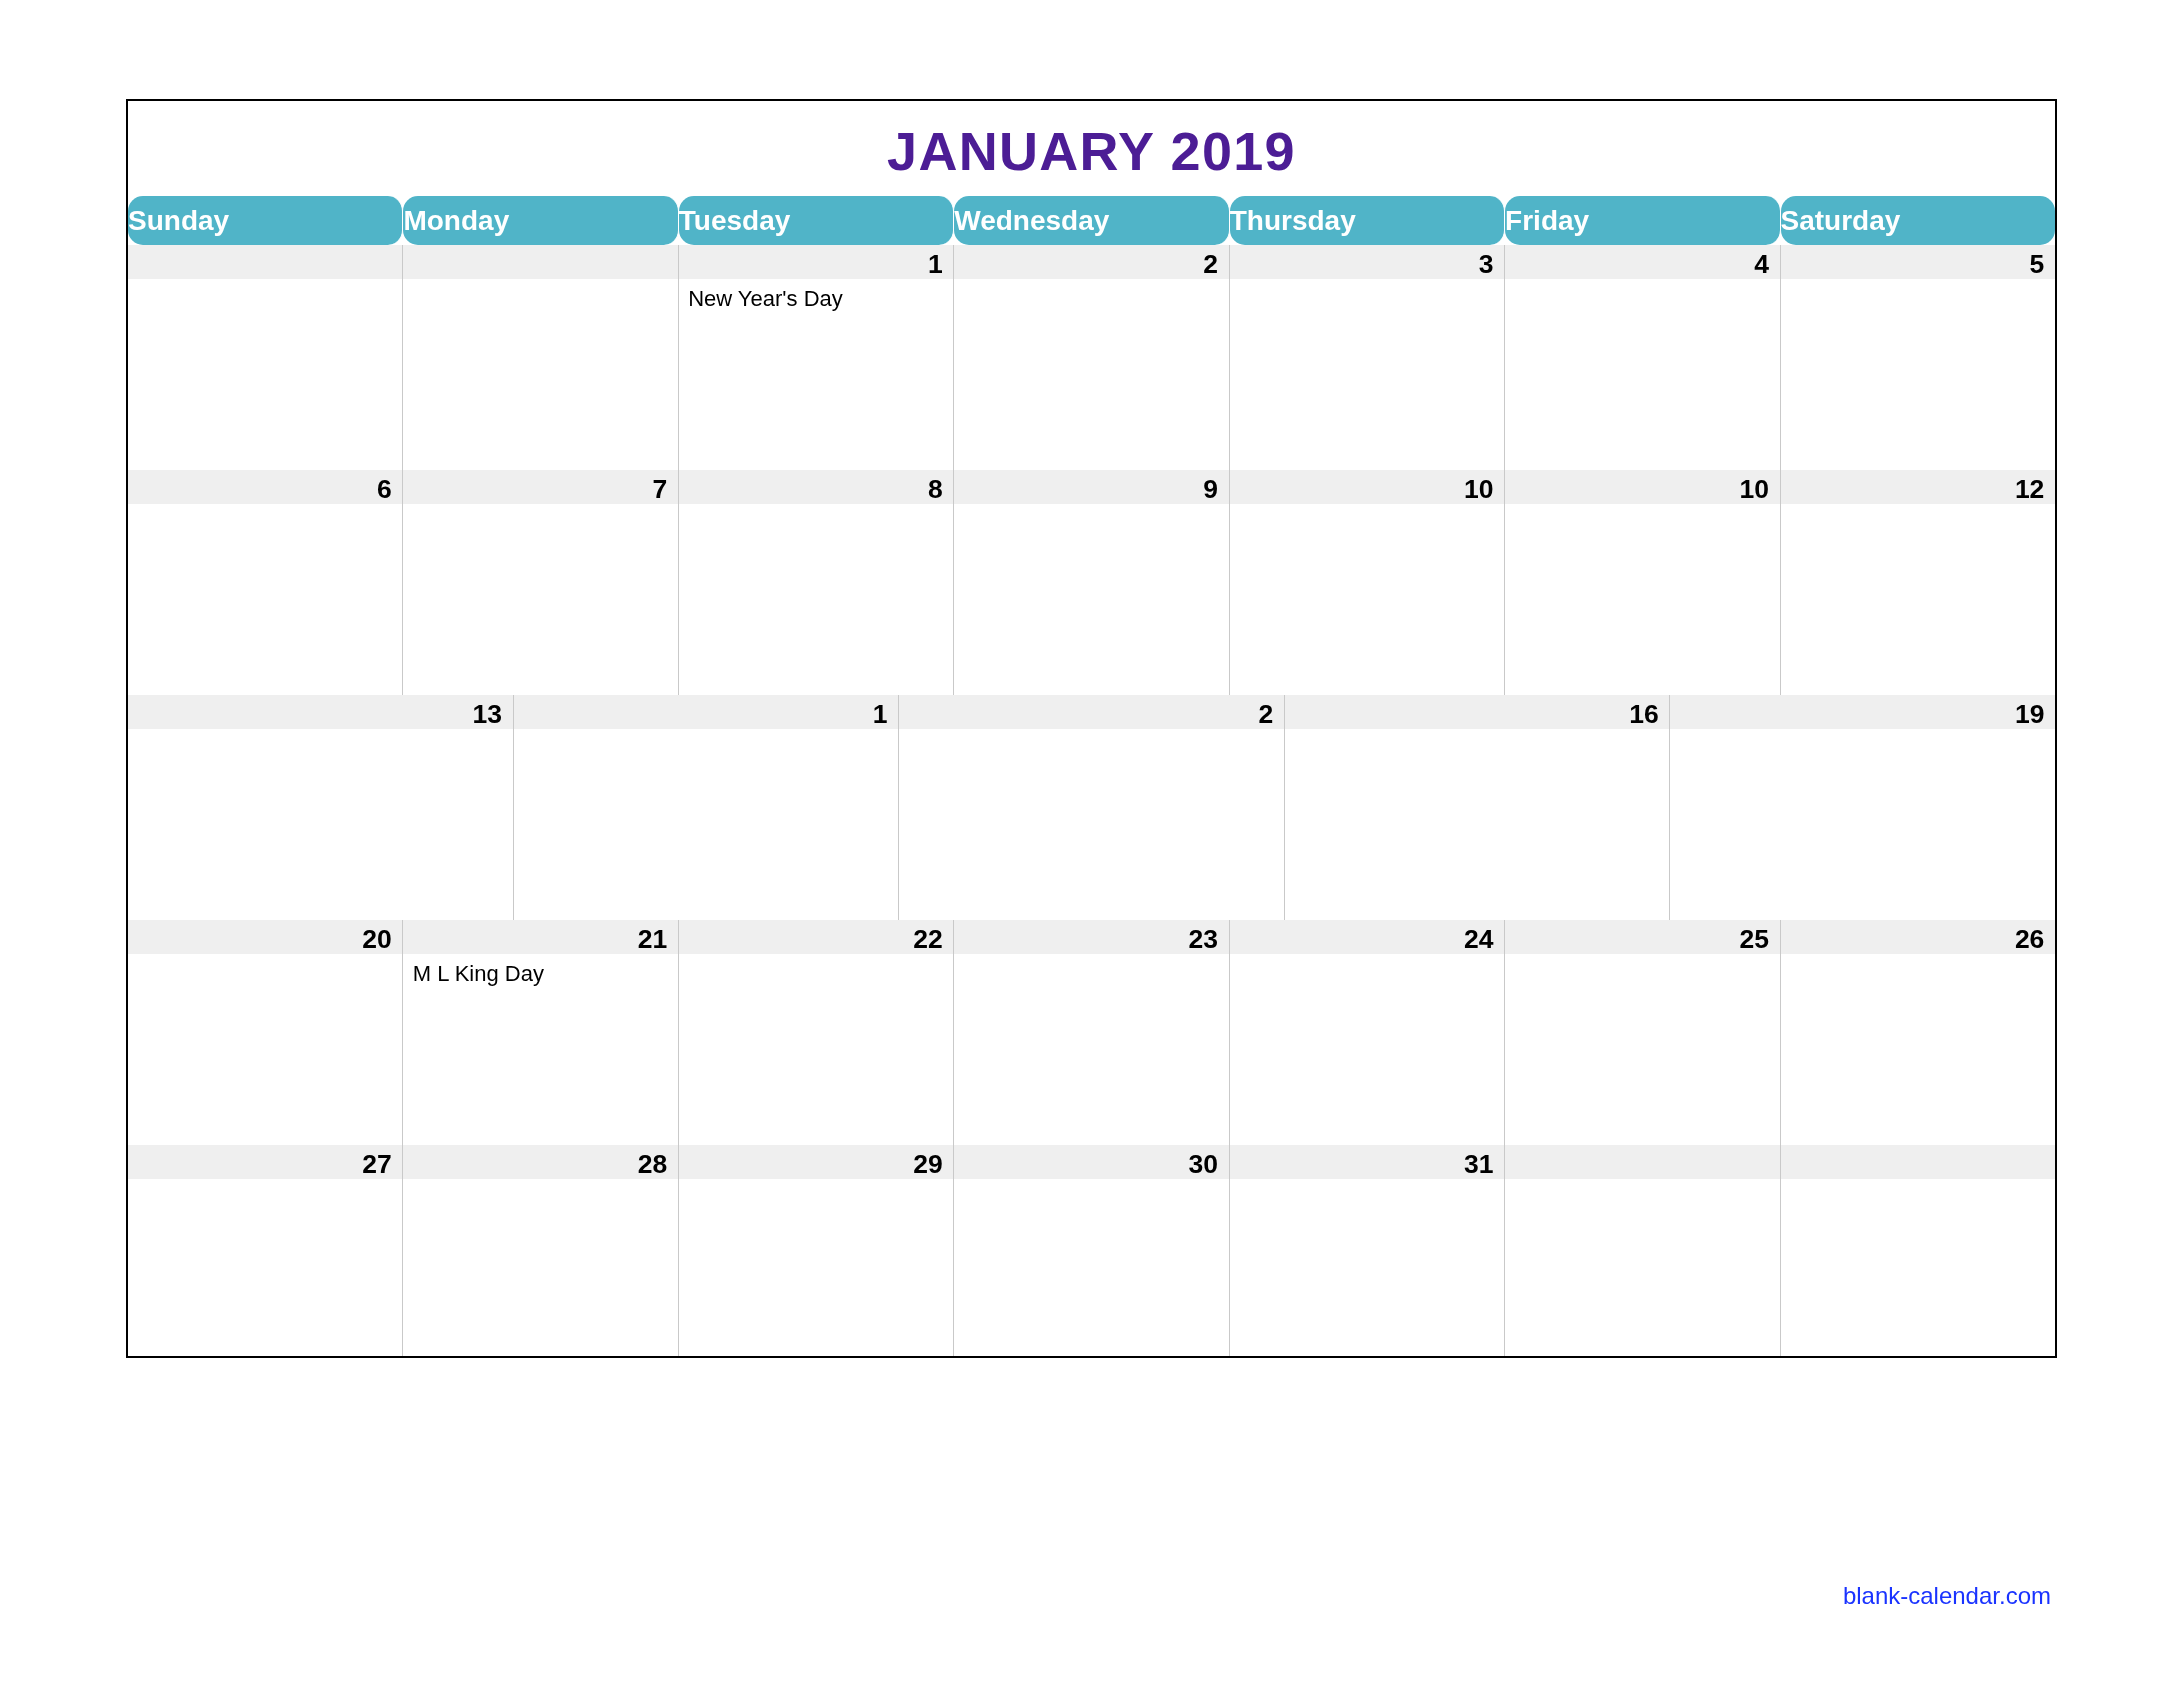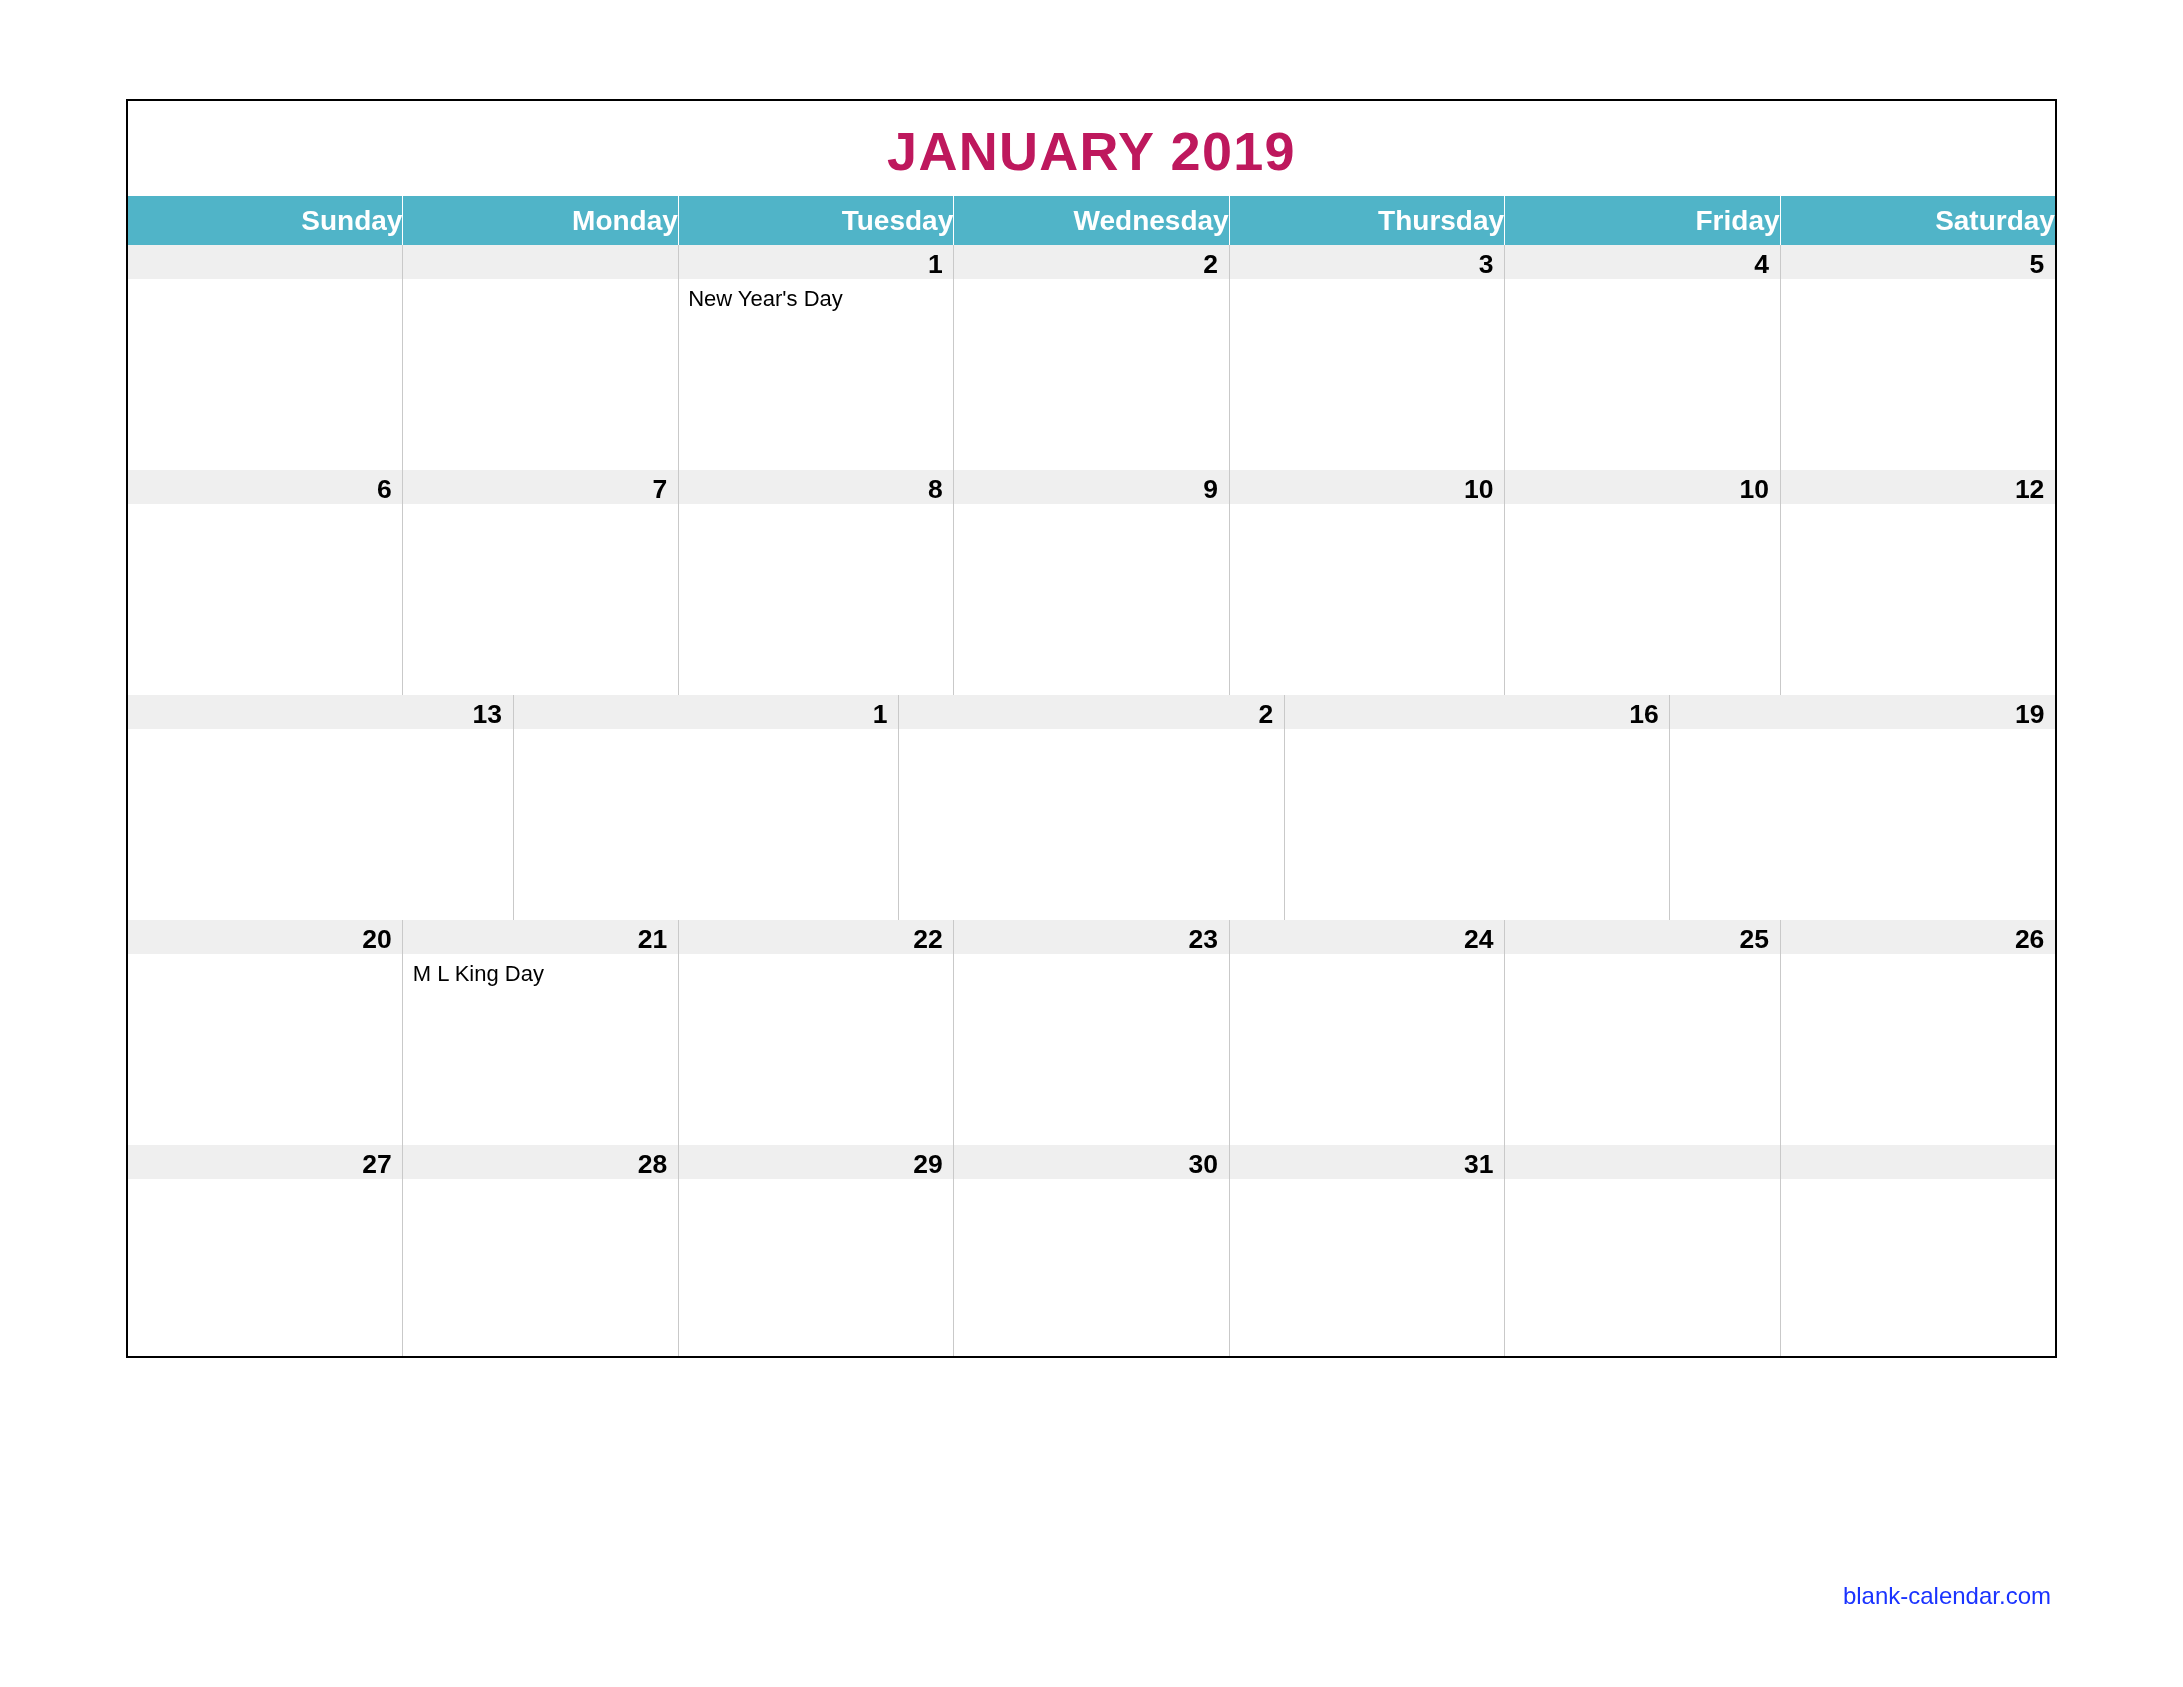--- a/index.html
+++ b/index.html
@@ -20,36 +20,37 @@
   .calendar {
     width: 100%;
     border: 2px solid #000;
   }
   .title {
     text-align: center;
     font-size: 54px;
     font-weight: 700;
     letter-spacing: 1.3px;
     padding: 18.5px 0 14.6px 0;
-    color: #be185d;
+    color: #4c1d95;
     border-radius: 12px;
   }
   .dow-row {
     display: flex;
     width: 100%;
   }
   .dow {
     flex: 1 1 0;
     background: #50b4c8;
     color: #ffffff;
     font-weight: 700;
     font-size: 28px;
-    text-align: right;
+    text-align: left;
     padding: 9.3px 0 8px 0;
     border-right: 1.3px solid #ffffff;
+    border-radius: 15px;
   }
   .dow:last-child { border-right: none; }
   .grid {
     width: 100%;
   }
   .week {
     display: flex;
     width: 100%;
   }
   .cell {

